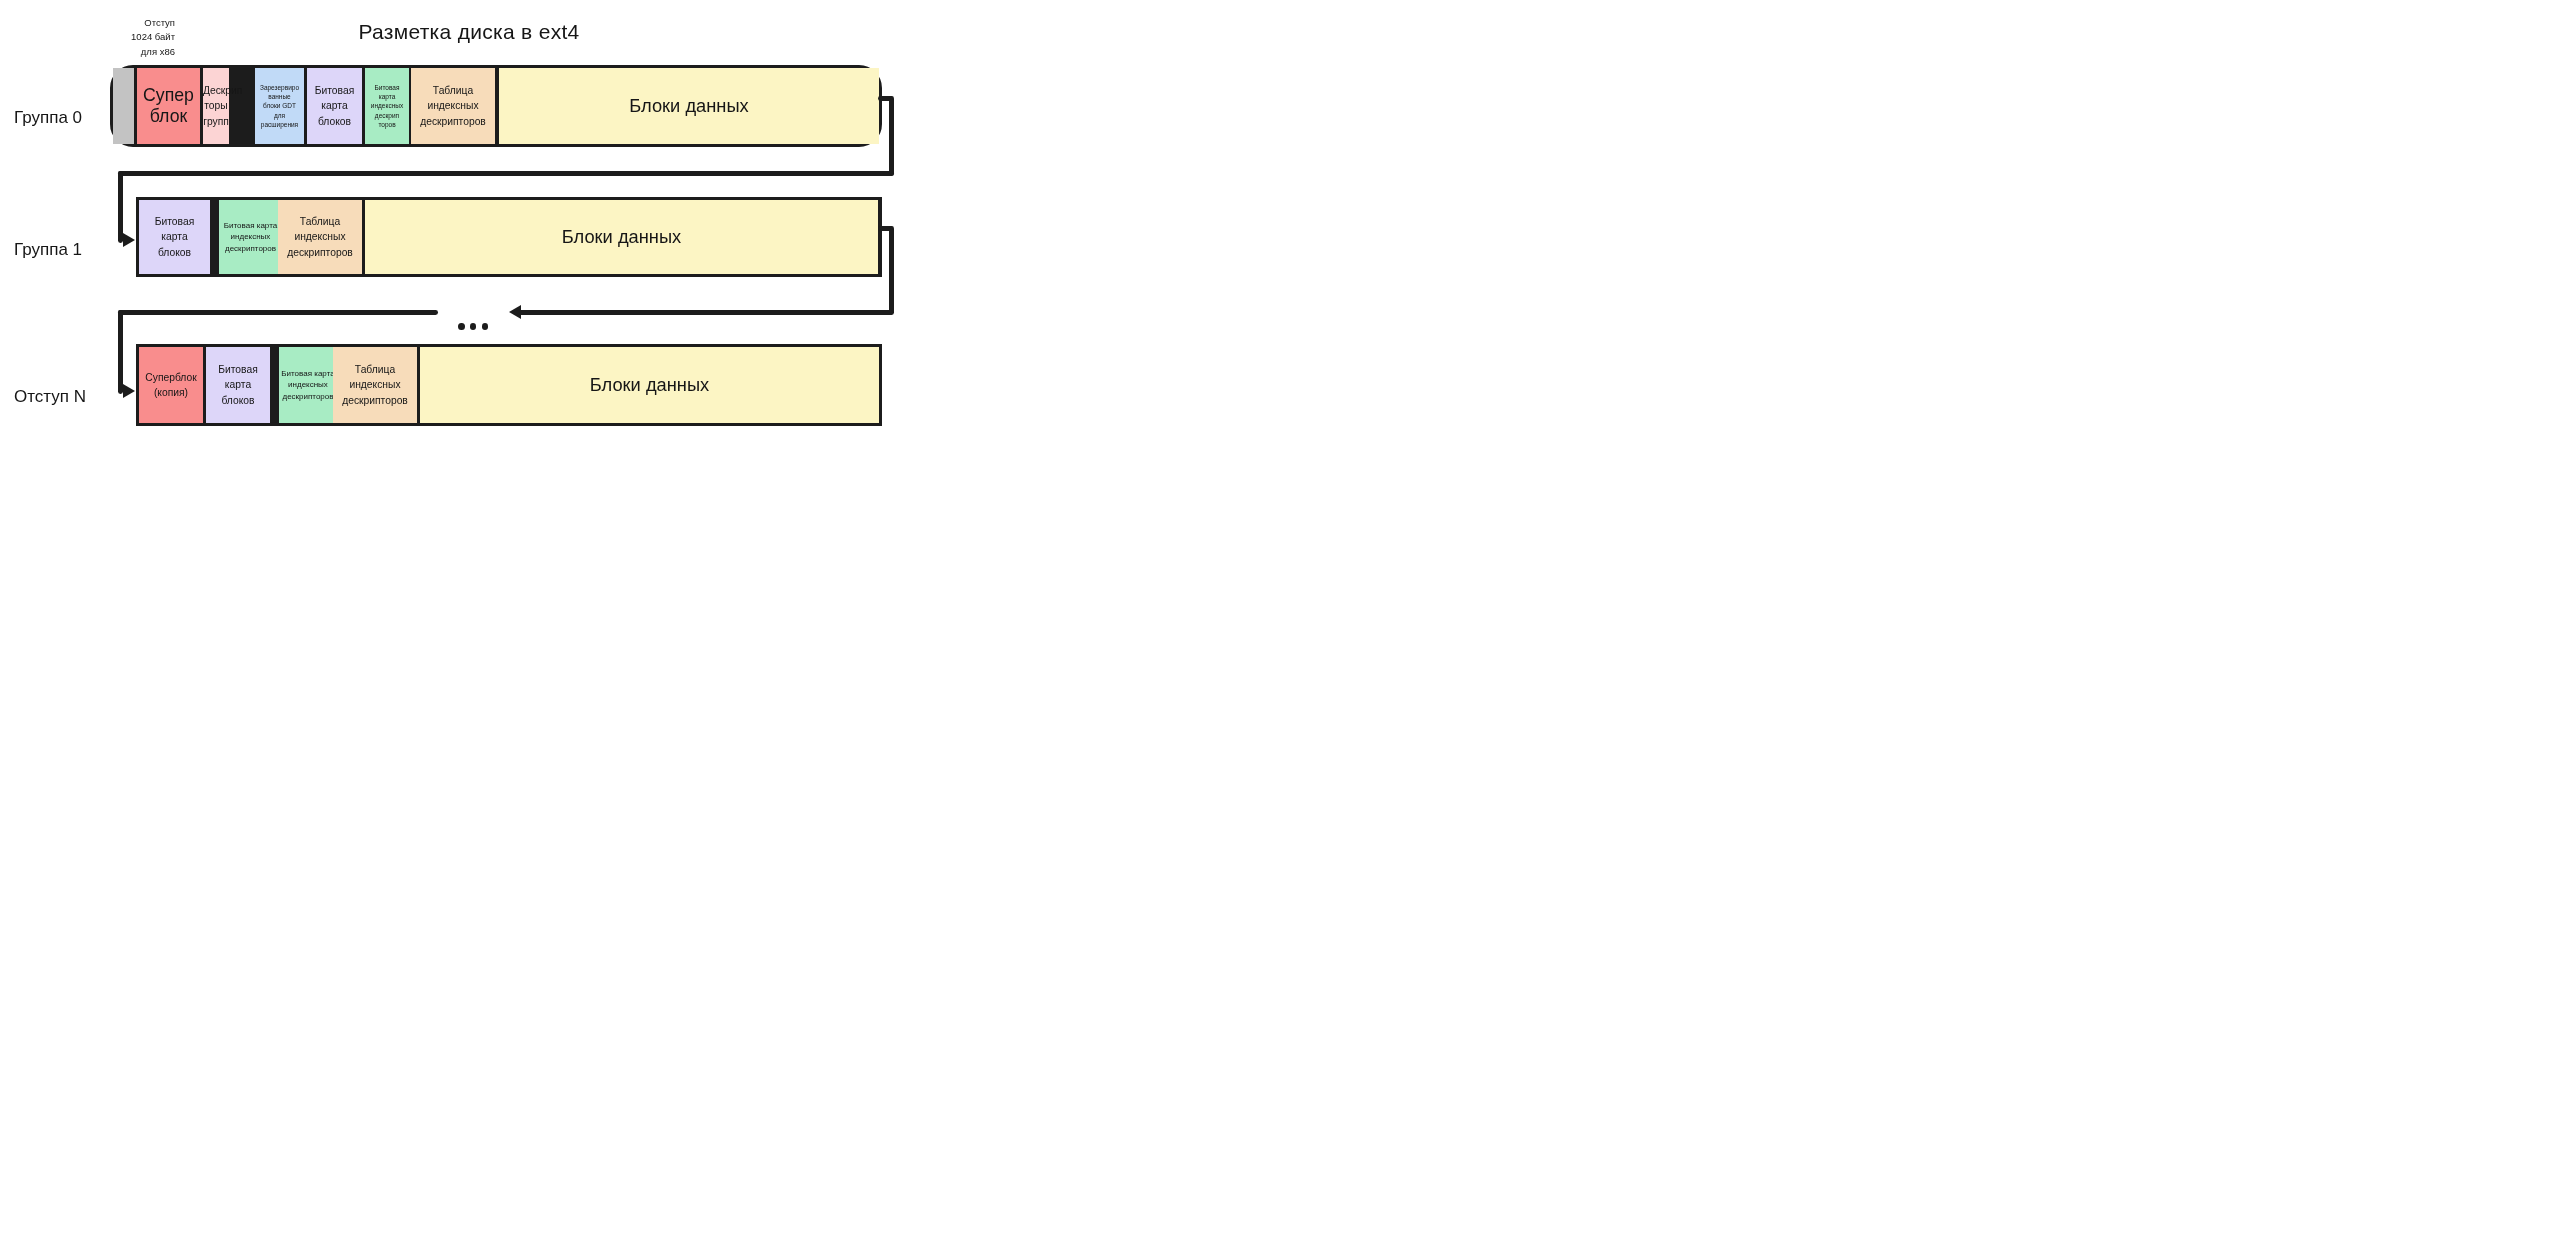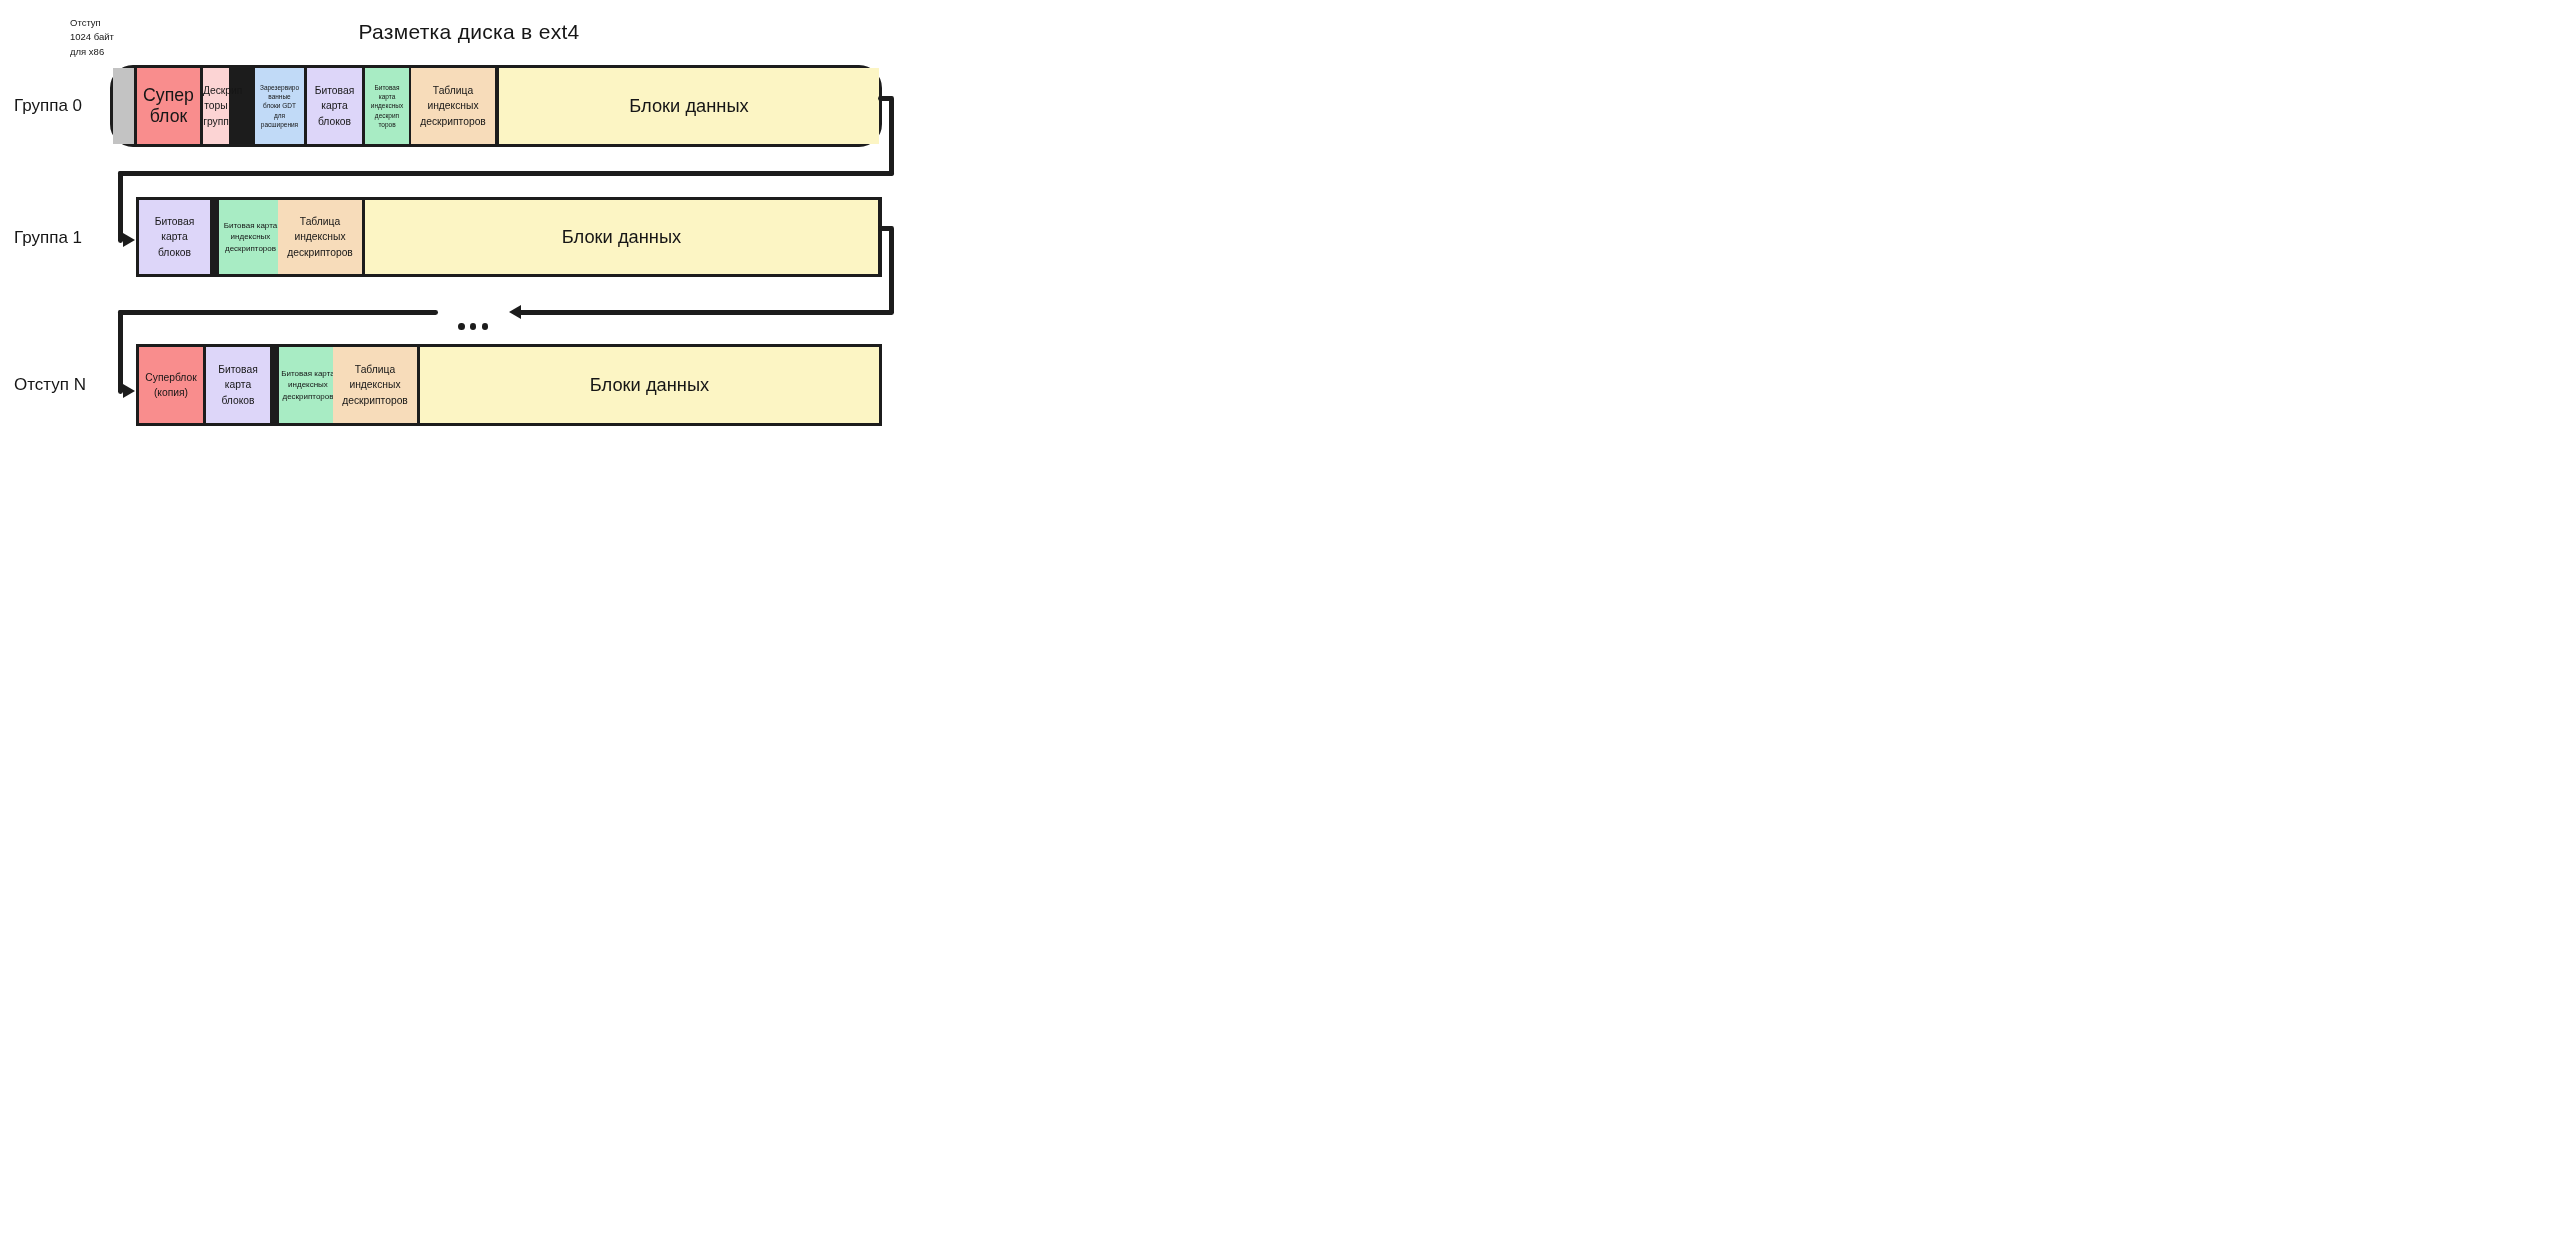--- a/index.html
+++ b/index.html
@@ -11,26 +11,27 @@
     color:#161616;
     overflow:hidden;
   }
   .title{
     position:absolute;left:0;right:0;top:20px;
     text-align:center;
     font-size:21px;letter-spacing:0.3px;padding-left:12px;
   }
   .offset-note{
     position:absolute;left:70px;top:16px;width:105px;
-    text-align:left;font-size:9.5px;line-height:1.5;
+    text-align:right;font-size:9.5px;line-height:1.5;
     white-space:pre-line;
   }
   .group-label{
     position:absolute;left:14px;width:95px;
     font-size:17px;
+    margin-top:12px;
   }
   .g0-label{top:96px;}
   .g1-label{top:228px;}
   .gN-label{top:375px;}
   .row{
     position:absolute;
     background:#1c1c1c;
     border:3px solid #1c1c1c;
     box-sizing:border-box;
   }

